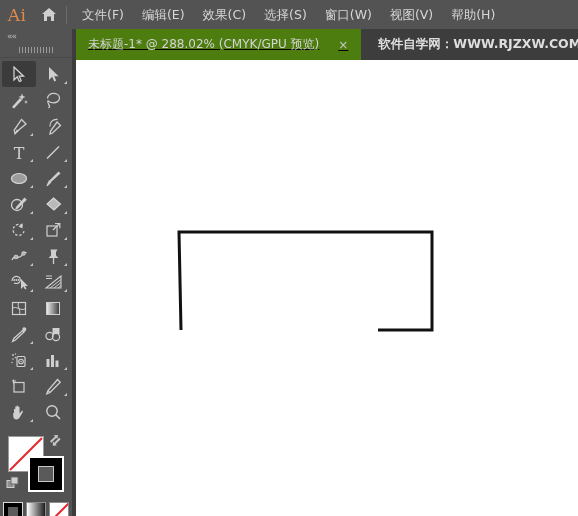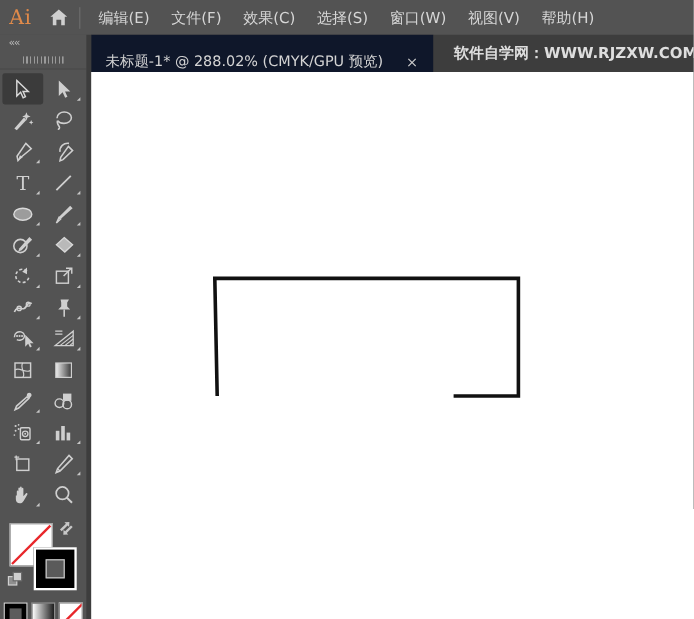--- a/index.html
+++ b/index.html
@@ -33,22 +33,22 @@
     padding:0 9px;white-space:nowrap;cursor:default;
   }
 
   
   #tabbar{
     position:absolute;left:76px;top:29px;width:502px;height:31px;
     background:#3d3d3d;
     display:flex;align-items:stretch;
   }
   #tab-active{
-    background:#0f172a;height:31px;display:flex;align-items:flex-end;
-    padding:0 0 0 12px;box-sizing:border-box;
+    background:#4d7c0f;height:31px;display:flex;align-items:center;
+    padding:0 0 0 12px;box-sizing:border-box;text-decoration:underline;
   }
   #tab-active .tab-title{
     color:#d4d4d4;font-size:12px;white-space:nowrap;
   }
   #tab-close{
     color:#c9c9c9;font-size:12px;line-height:1;margin:0 10px 0 16px;
     cursor:pointer;padding:2px 3px;
   }
   #tab-watermark{
     display:flex;align-items:center;padding-left:17px;
@@ -145,22 +145,22 @@
 
   <div id="menubar">
     <div id="ai-logo">Ai</div>
     <div id="home-btn">
       <svg width="16" height="15" viewBox="0 0 16 15">
         <path d="M8 1 L15 7 L13 7 L13 14 L10 14 L10 9.5 L6 9.5 L6 14 L3 14 L3 7 L1 7 Z" fill="#cfcfcf"></path>
       </svg>
     </div>
     <div class="mb-sep"></div>
     <div id="menu-items">
+      <div class="menu-item">文件(F)</div>
       <div class="menu-item">编辑(E)</div>
-      <div class="menu-item">文件(F)</div>
       <div class="menu-item">效果(C)</div>
       <div class="menu-item">选择(S)</div>
       <div class="menu-item">窗口(W)</div>
       <div class="menu-item">视图(V)</div>
       <div class="menu-item">帮助(H)</div>
     </div>
   </div>
 
   <div id="tabbar">
     <div id="tab-active">

